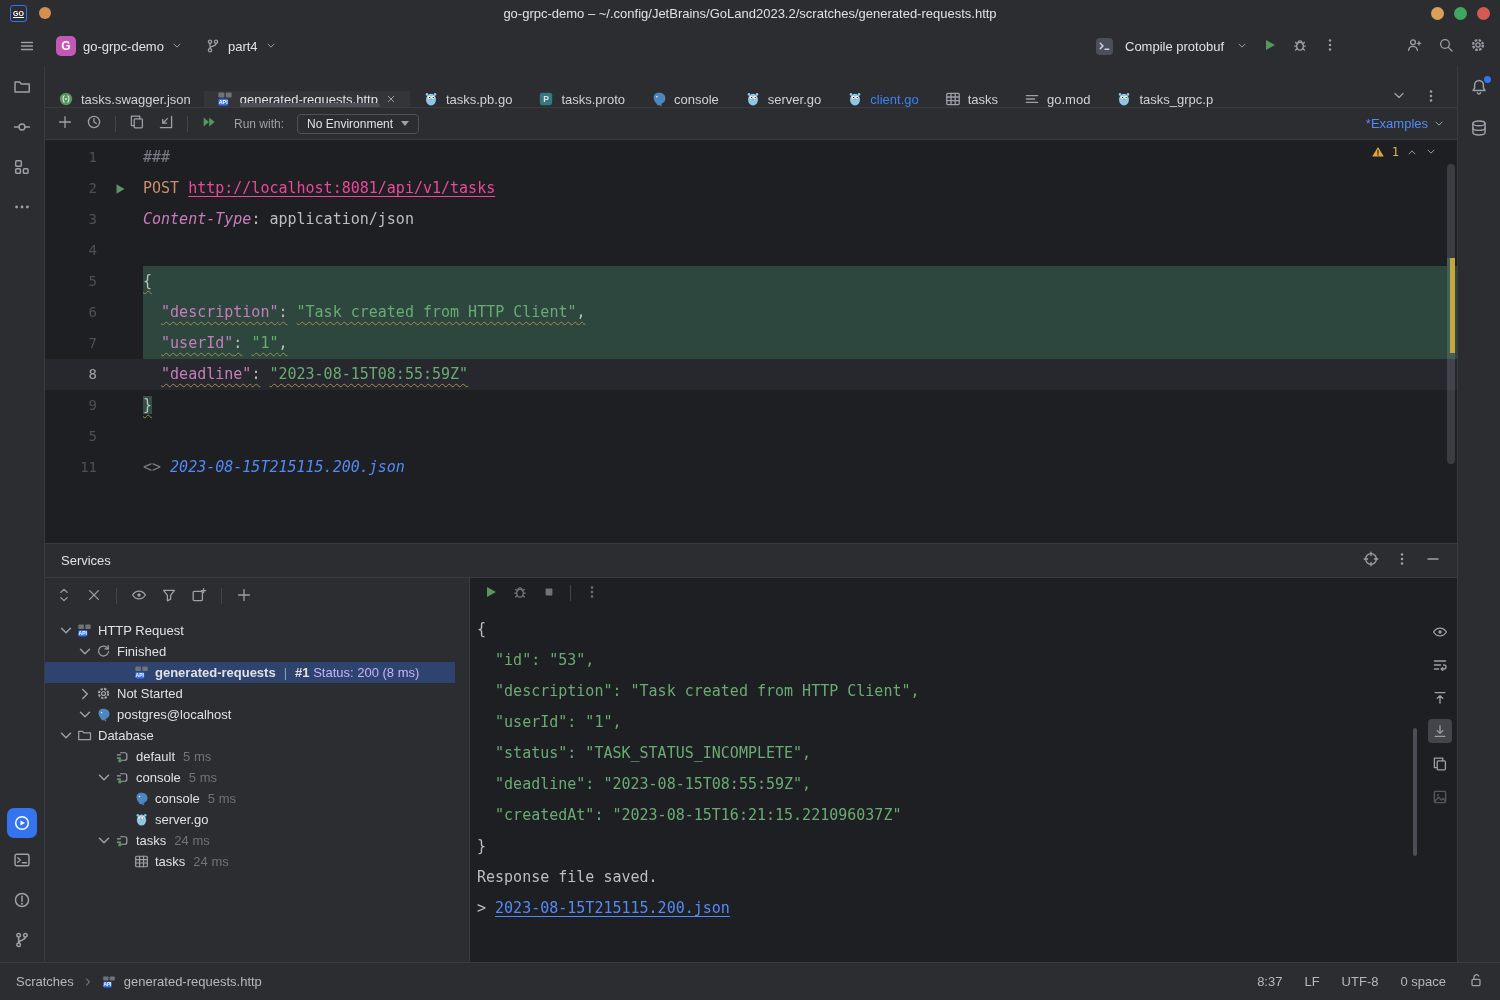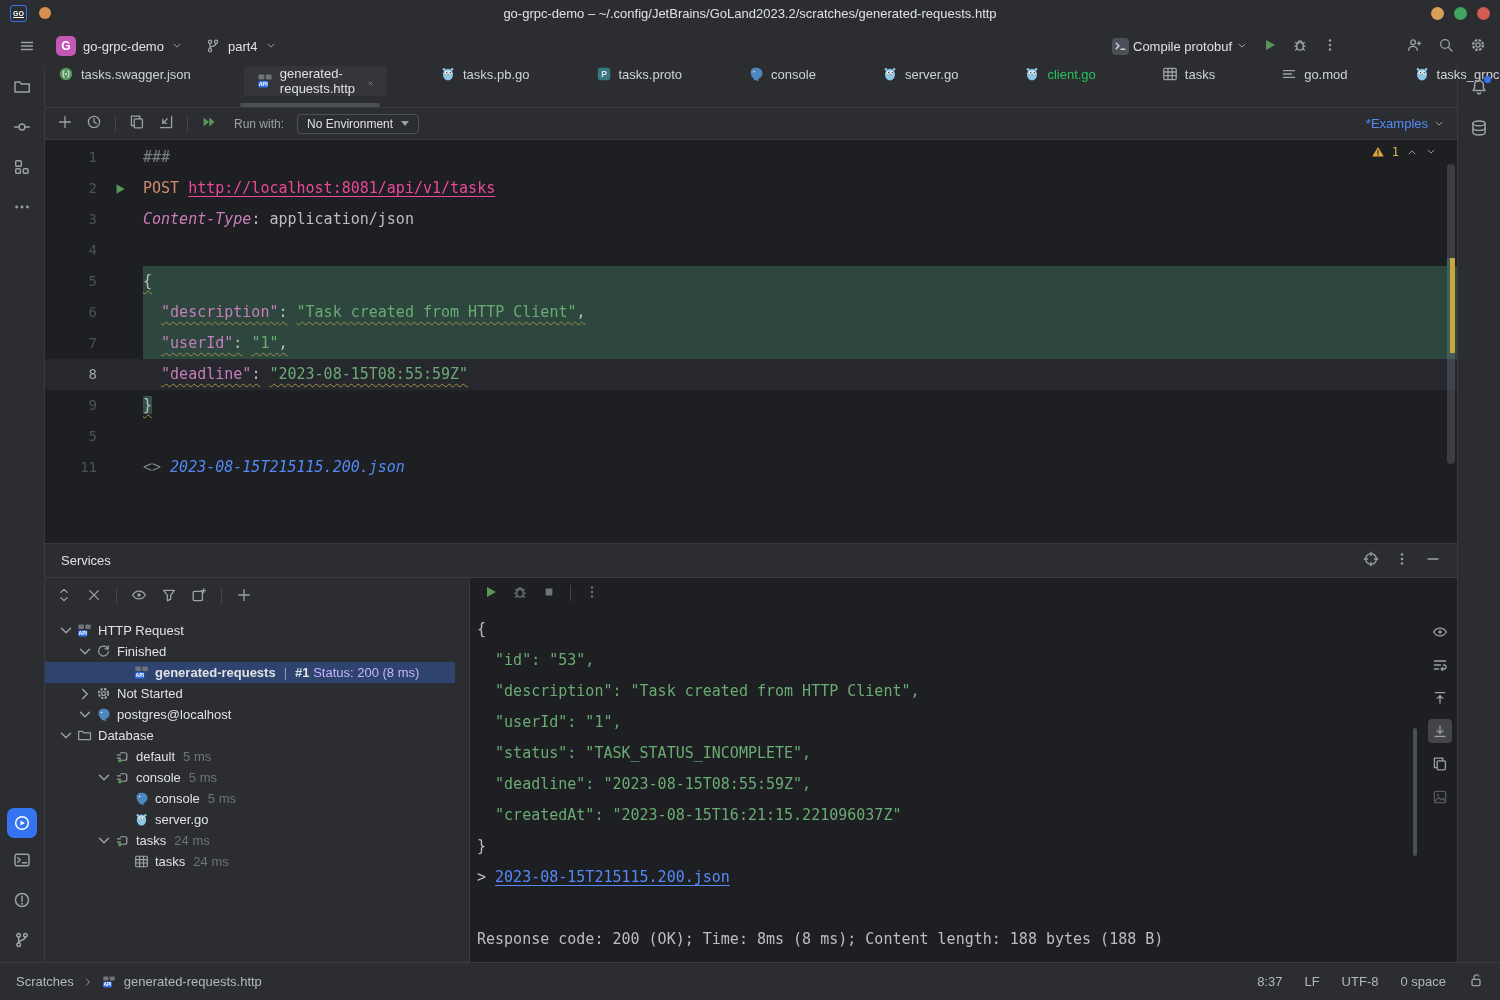--- a/index.html
+++ b/index.html
@@ -18,42 +18,42 @@
   .win-controls span { width:13px; height:13px; border-radius:50%; display:inline-block; }
 
   
   .toolbar { height:40px; background:#2b2d30; display:flex; align-items:center; padding:0 14px; gap:10px; }
   .tb-btn { display:flex; align-items:center; justify-content:center; width:26px; height:26px; border-radius:4px; }
   .chip { display:flex; align-items:center; gap:7px; padding:3px 6px; border-radius:4px; }
   .proj-icon { width:20px; height:20px; border-radius:5px; background:#c358b5; color:#fff; font-weight:bold; font-size:12px;
                display:flex; align-items:center; justify-content:center; }
   .chev { display:inline-flex; width:12px; height:12px; color:#9da0a8; }
   .tb-right { margin-left:auto; display:flex; align-items:center; gap:14px; }
-  .runcfg { display:flex; align-items:center; gap:4px;padding-left:30px; }
+  .runcfg { display:flex; align-items:center; gap:12px;padding-left:30px; }
   .cfg-icon { width:17px; height:17px; background:#4b4f58; border-radius:4px; display:flex; align-items:center; justify-content:center; }
   .tb-gap { width:40px; }
 
   
   .mainrow { display:flex; height:896px; }
   .left-strip { width:45px; background:#2b2d30; border-right:1px solid #393b40; display:flex; flex-direction:column; align-items:center; padding:12px 0 10px; gap:19px; }
   .left-strip .icon, .right-strip .icon { width:18px; height:18px; }
   .strip-spacer { flex:1; }
   .strip-active { width:30px; height:30px; background:#3574f0; border-radius:7px; display:flex; align-items:center; justify-content:center; margin:-6px 0; }
   .strip-active .icon { color:#fff; }
   .right-strip { width:43px; background:#2b2d30; border-left:1px solid #393b40; display:flex; flex-direction:column; align-items:center; padding:12px 0; gap:20px; }
   .bell-wrap { position:relative; }
   .bell-dot { position:absolute; top:-2px; right:-3px; width:7px; height:7px; border-radius:50%; background:#3574f0; }
   .center-col { flex:1; display:flex; flex-direction:column; min-width:0; }
 
   
-  .tabbar { height:42px; background:#2b2d30; border-bottom:1px solid #393b40; display:flex; align-items:flex-start; position:relative; padding-right:8px;gap:40px; }
+  .tabbar { height:42px; background:#2b2d30; border-bottom:1px solid #393b40; display:flex; align-items:flex-end; position:relative; padding-right:8px; }
   .tab { display:flex; align-items:center; gap:7px; padding:0 13px; font-size:13px; color:#cfd2d8; position:relative; cursor:default; }
   .tab.active { background:#333539; color:#dfe1e5; }
   .tab .close { color:#9da0a8; font-size:13px; width:12px; height:12px; }
-  .tab.modified .tab-label { color:#22c55e; }
+  .tab.modified .tab-label { color:#3b82f6; }
   .tabs-scroll { position:absolute; bottom:0; left:195px; width:140px; height:4px; background:#4b4e54; border-radius:2px; }
   .tab-controls { margin-left:auto; display:flex; align-items:center; gap:16px; padding:0 10px; }
 
   
   .editor { height:435px; display:flex; flex-direction:column; background:#1e1f22; }
   .ed-toolbar { height:32px; background:#2b2d30; border-bottom:1px solid #393b40; display:flex; align-items:center; padding:0 12px; gap:13px; }
   .ed-toolbar .divider, .svc-toolbar .divider, .con-toolbar .divider { width:1px; height:16px; background:#43454a; }
   .runwith-label { color:#9da0a8; font-size:12px; margin-left:4px; }
   .dd { display:flex; align-items:center; gap:8px; border:1px solid #4e5157; border-radius:4px; padding:2px 9px; font-size:12px; color:#dfe1e5; }
   .dd .tri { width:0; height:0; border-left:4px solid transparent; border-right:4px solid transparent; border-top:5px solid #9da0a8; }
@@ -889,20 +889,21 @@
             </div>
           <div class="con-body" id="con-lines">
               <div class="con-line"><span class="pln">{</span></div>
               <div class="con-line"><span class="grn">  "id": "53",</span></div>
               <div class="con-line"><span class="grn">  "description": "Task created from HTTP Client",</span></div>
               <div class="con-line"><span class="grn">  "userId": "1",</span></div>
               <div class="con-line"><span class="grn">  "status": "TASK_STATUS_INCOMPLETE",</span></div>
               <div class="con-line"><span class="grn">  "deadline": "2023-08-15T08:55:59Z",</span></div>
               <div class="con-line"><span class="grn">  "createdAt": "2023-08-15T16:21:15.221096037Z"</span></div>
               <div class="con-line"><span class="pln">}</span></div>
+              <div class="con-line"><span class="pln">Response file saved.</span></div>
               <div class="con-line"><span class="pln">&gt; </span><span class="lnk2">2023-08-15T215115.200.json</span></div>
               <div class="con-line"><span class="pln"></span></div>
               <div class="con-line"><span class="pln">Response code: 200 (OK); Time: 8ms (8 ms); Content length: 188 bytes (188 B)</span></div>
             </div>
           <div class="con-strip" id="con-strip">
               <span class="sbtn">
                 <span class="icon ">
                   <svg viewBox="0 0 16 16">
                     <path d="M1.6 8s2.4-3.9 6.4-3.9S14.4 8 14.4 8s-2.4 3.9-6.4 3.9S1.6 8 1.6 8z" fill="none" stroke="currentColor" stroke-width="1.3" stroke-linecap="round" stroke-linejoin="round"></path>
                     <circle cx="8" cy="8" r="1.7" fill="currentColor"></circle>

